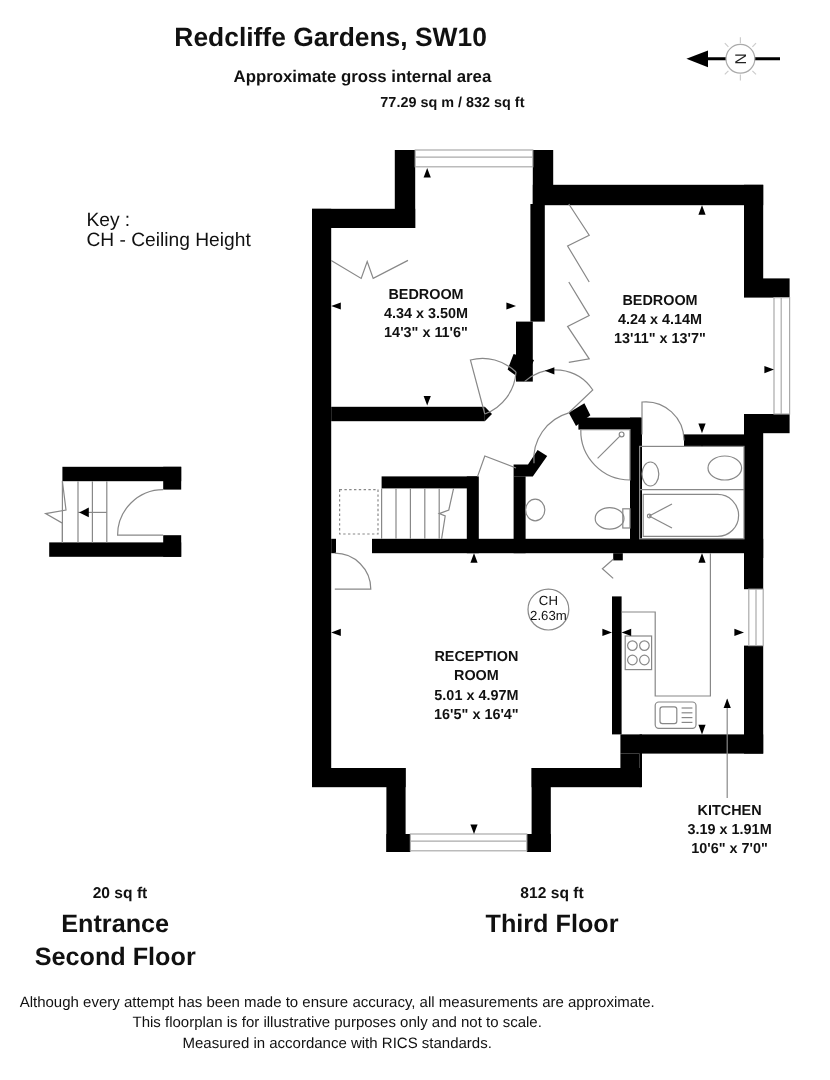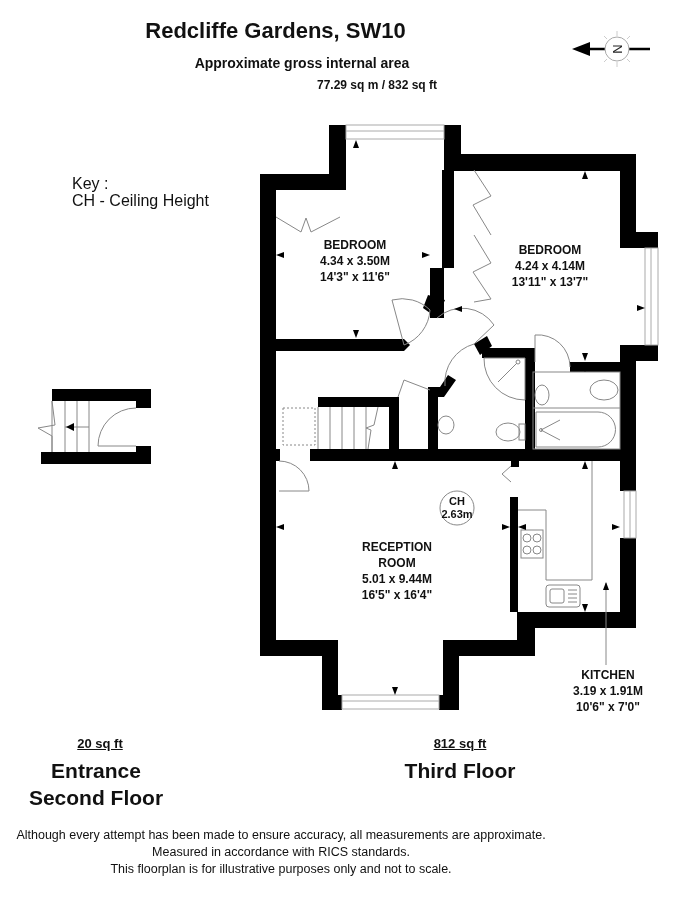--- a/index.html
+++ b/index.html
@@ -3,21 +3,21 @@
 <meta charset="utf-8">
 <style>
   html, body { margin: 0; padding: 0; background: #ffffff; }
   body { width: 692px; height: 900px; position: relative; overflow: hidden; font-family: "Liberation Sans", sans-serif; color: #111; }
   .abs { position: absolute; }
   .title { left: 0; width: 551px; top: 18px; text-align: center; font-size: 22px; font-weight: bold; }
   .subtitle { left: 0; width: 604px; top: 55px; text-align: center; font-size: 14px; font-weight: bold; }
   .area { left: 0; width: 692px; top: 78px; text-align: center; font-size: 12px; font-weight: bold; padding-left: 31px; }
   .key { left: 72px; top: 175px; font-size: 16px; line-height: 17px; }
   .room-label { text-align: center; font-size: 12px; font-weight: bold; line-height: 16px; }
-  .floor-sqft { text-align: center; font-size: 13px; font-weight: bold; text-decoration: underline; }
+  .floor-sqft { text-align: center; font-size: 13px; font-weight: bold; }
   .floor-name { text-align: center; font-size: 21px; font-weight: bold; line-height: 27px; }
   .disclaimer { left: 0; width: 562px; top: 827px; text-align: center; font-size: 12.5px; line-height: 17px; }
   svg.plan { position: absolute; left: 0; top: 0; }
   .ch-badge { font-size: 11px; text-align: center; line-height: 13px; }
 </style>
 </head>
 <body>
 
 <div class="abs title">Redcliffe Gardens, SW10</div>
 <div class="abs subtitle">Approximate gross internal area</div>
@@ -202,52 +202,52 @@
     <polygon points="620,527 612,524 612,530"></polygon>
     <polygon points="585,461 582,469 588,469"></polygon>
     <polygon points="585,612 582,604 588,604"></polygon>
     <polygon points="606,582 603,590 609,590"></polygon>
     <polygon points="585,372 582,364 588,364"></polygon>
   </g>
 
   <circle cx="457" cy="508" r="17" fill="#fff" stroke="#888" stroke-width="1"></circle>
 </svg>
 
-<div class="abs ch-badge" style="left:437px; top:495px; width:40px;font-weight:bold;">
+<div class="abs ch-badge" style="left:437px; top:495px; width:40px;">
   <div>CH</div>
   <div>2.63m</div>
 </div>
 
 <div class="abs room-label" style="left:300px; top:237px; width:110px;">
   <div>BEDROOM</div>
   <div>4.34 x 3.50M</div>
   <div>14'3" x 11'6"</div>
 </div>
 <div class="abs room-label" style="left:495px; top:242px; width:110px;">
   <div>BEDROOM</div>
   <div>4.24 x 4.14M</div>
   <div>13'11" x 13'7"</div>
 </div>
 <div class="abs room-label" style="left:342px; top:539px; width:110px;">
   <div>RECEPTION</div>
   <div>ROOM</div>
-  <div>5.01 x 9.44M</div>
+  <div>5.01 x 4.97M</div>
   <div>16'5" x 16'4"</div>
 </div>
 <div class="abs room-label" style="left:553px; top:667px; width:110px;">
   <div>KITCHEN</div>
   <div>3.19 x 1.91M</div>
   <div>10'6" x 7'0"</div>
 </div>
 
 <div class="abs floor-sqft" style="left:30px; top:736px; width:140px;">20 sq ft</div>
 <div class="abs floor-name" style="left:10px; top:757px; width:172px;">
   <div>Entrance</div>
   <div>Second Floor</div>
 </div>
 <div class="abs floor-sqft" style="left:390px; top:736px; width:140px;">812 sq ft</div>
 <div class="abs floor-name" style="left:370px; top:757px; width:180px;">Third Floor</div>
 
 <div class="abs disclaimer">
   <div>Although every attempt has been made to ensure accuracy, all measurements are approximate.</div>
+  <div>This floorplan is for illustrative purposes only and not to scale.</div>
   <div>Measured in accordance with RICS standards.</div>
-  <div>This floorplan is for illustrative purposes only and not to scale.</div>
 </div>
 
 </body></html>

